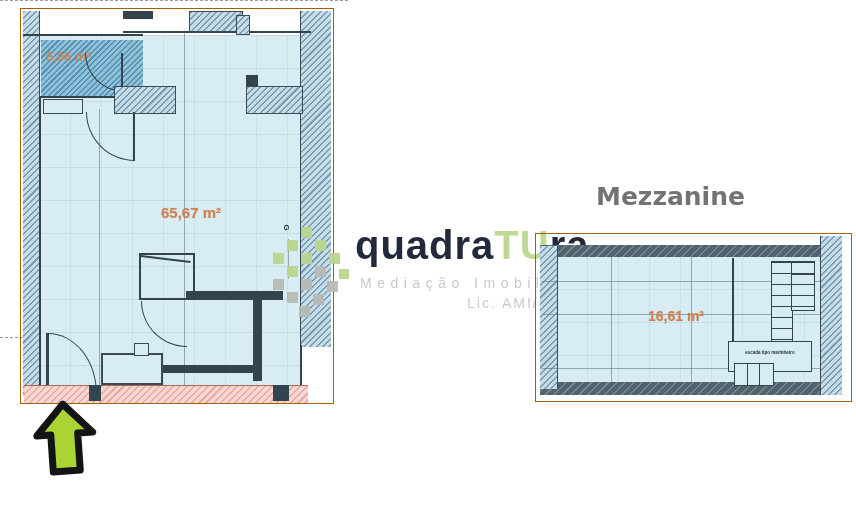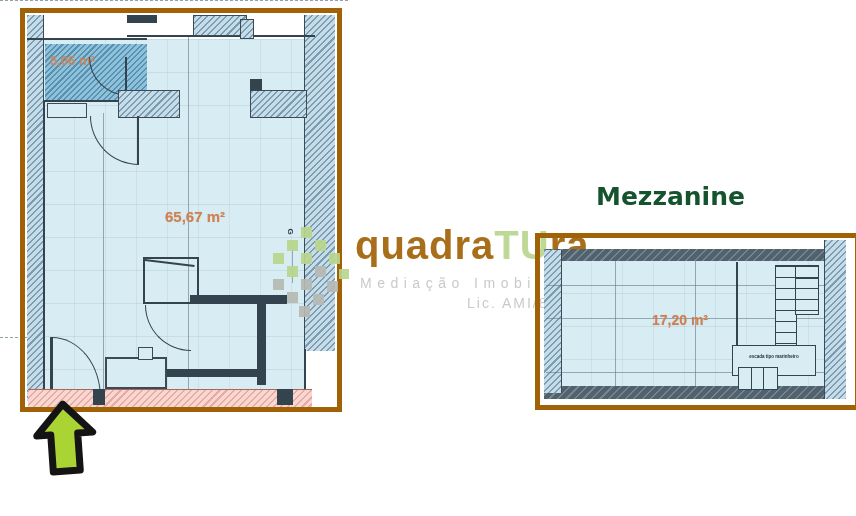--- a/index.html
+++ b/index.html
@@ -22,32 +22,32 @@
   .dark{background:#33444f;}
   .thinv{width:1px;background:rgba(90,110,122,.55);}
   .thinh{height:1px;background:rgba(90,110,122,.55);}
   .dash{border-top:1px dashed #8fa0a9;height:0;}
   .arc{border:1.6px solid #33444f;border-top:none;border-right:none;
        border-bottom-left-radius:100% 100%;background:transparent;}
   .arc2{border:1.6px solid #33444f;border-left:none;border-bottom:none;
        border-top-right-radius:100% 100%;background:transparent;}
   .area-label{color:#cd8256;font-weight:bold;font-size:15px;
        text-shadow:0 0 1px rgba(205,130,86,.55);white-space:nowrap;}
-  .plan-frame{border:5px solid #a16207;}
+  .plan-frame{border:1px solid #a16207;}
   .hdr{border:1px solid #3a4b56;}
   .rungs{background-image:repeating-linear-gradient(to bottom,#33444f 0 1.5px,rgba(255,255,255,0) 1.5px 11px);
        border:1.5px solid #33444f;background-color:#d8edf3;}
   
   #watermark{opacity:.92;pointer-events:none;}
-  .wm-gray{color:#a16207;}
+  .wm-gray{color:#0f172a;}
   .wm-green{color:#b9d68d;}
   .brand{font-size:40px;font-weight:bold;letter-spacing:1px;line-height:40px;white-space:nowrap;}
   .tagline{font-size:14px;letter-spacing:5.5px;color:#c3c7c1;white-space:nowrap;}
   .license{font-size:14px;letter-spacing:2px;color:#c3c7c1;white-space:nowrap;}
-  #mezz-title{font-family:"DejaVu Sans",sans-serif;font-weight:bold;font-size:25px;color:#14532d;}
+  #mezz-title{font-family:"DejaVu Sans",sans-serif;font-weight:bold;font-size:25px;color:#737373;}
   .microtext{font-size:4.5px;line-height:5px;font-weight:bold;color:#1c2a33;overflow:hidden;text-align:center;}
   .gmark{font-size:8px;color:#2c3b45;font-weight:bold;transform:rotate(90deg);}
 </style>
 </head>
 <body>
 
 <div class="abs dash" style="left:0;top:231;width:348px;"></div>
 <div class="abs dash" style="left:135px;top:309px;width:168px;"></div>
 <div class="abs dash" style="left:0;top:337px;width:88px;"></div>
 
@@ -151,18 +151,18 @@
   <div class="abs dark" style="left:196px;top:24px;width:2px;height:84px;"></div>
   <div class="abs rungs" style="left:235px;top:27px;width:20px;height:83px;"></div>
   <div class="abs rungs" style="left:255px;top:27px;width:22px;height:48px;"></div>
   <div class="abs microtext" style="left:192px;top:107px;width:82px;height:21px;border:1.5px solid #33444f;background:#d8edf3;padding-top:8px;">escada tipo marinheiro</div>
   <div class="abs" style="left:198px;top:129px;width:38px;height:21px;border:1.5px solid #33444f;background:#d8edf3;display:grid;grid-template-columns:1fr 1fr 1fr;">
     <div style="border-right:1.5px solid #33444f;"></div>
     <div style="border-right:1.5px solid #33444f;"></div>
     <div></div>
   </div>
 
-  <div class="abs area-label" style="left:112px;top:74px;font-size:14px;">17,20 m²</div>
+  <div class="abs area-label" style="left:112px;top:74px;font-size:14px;">16,61 m²</div>
 </div>
 
 <svg class="abs" style="left:32px;top:400px;transform:rotate(-4deg);" width="66" height="76" viewBox="0 0 66 76">
   <polygon points="33,4 61,34 46,34 46,71 19,71 19,34 5,34" fill="#a9d434" stroke="#141414" stroke-width="7" stroke-linejoin="round"></polygon>
 </svg>
 
 </body></html>

